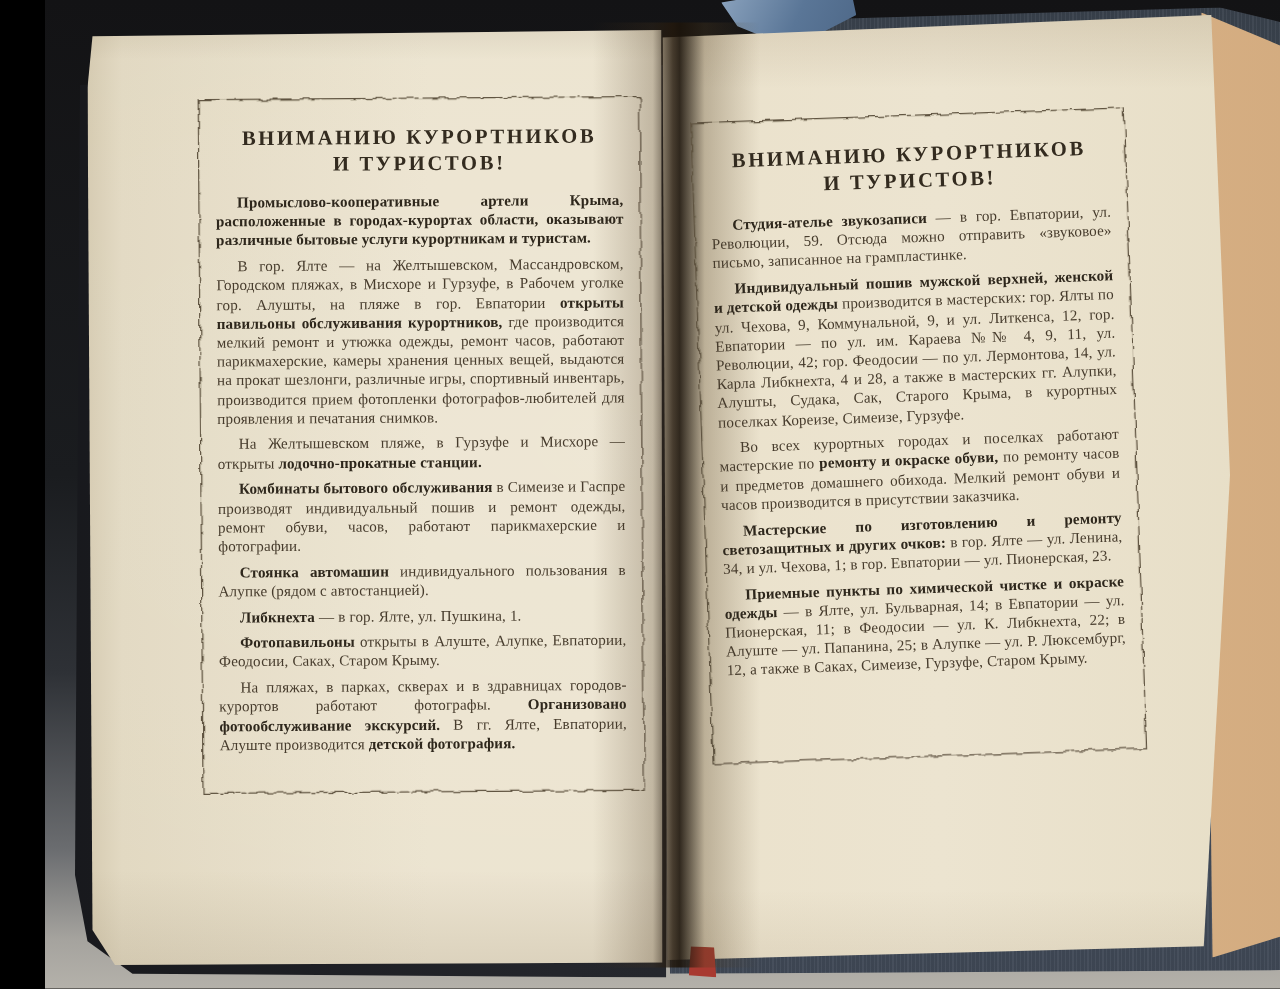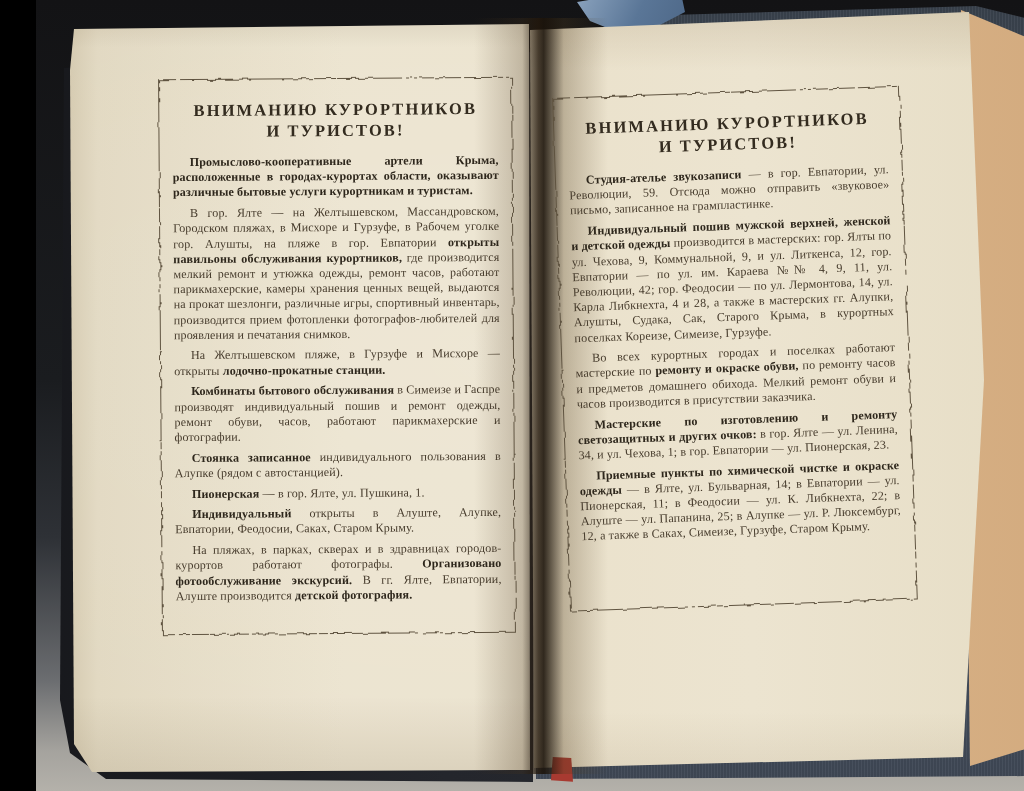--- a/index.html
+++ b/index.html
@@ -93,23 +93,23 @@
     <div class="frame"></div>
     <h2 class="title">
       <span>ВНИМАНИЮ КУРОРТНИКОВ</span>
       <span>И ТУРИСТОВ!</span>
     </h2>
     <div class="body">
         <p><span class="b">Промыслово-кооперативные артели Крыма, расположенные в городах-курортах области, оказывают различные бытовые услуги курортникам и туристам.</span></p>
         <p><span>В гор. Ялте — на Желтышевском, Массандровском, Городском пляжах, в Мисхоре и Гурзуфе, в Рабочем уголке гор. Алушты, на пляже в гор. Евпатории </span><span class="b">открыты павильоны обслуживания курортников,</span><span> где производится мелкий ремонт и утюжка одежды, ремонт часов, работают парикмахерские, камеры хранения ценных вещей, выдаются на прокат шезлонги, различные игры, спортивный инвентарь, производится прием фотопленки фотографов-любителей для проявления и печатания снимков.</span></p>
         <p><span>На Желтышевском пляже, в Гурзуфе и Мисхоре — открыты </span><span class="b">лодочно-прокатные станции.</span></p>
         <p><span class="b">Комбинаты бытового обслуживания</span><span> в Симеизе и Гаспре производят индивидуальный пошив и ремонт одежды, ремонт обуви, часов, работают парикмахерские и фотографии.</span></p>
-        <p><span class="b">Стоянка записанное</span><span> индивидуального пользования в Алупке (рядом с автостанцией).</span></p>
-        <p><span class="b">Пионерская</span><span> — в гор. Ялте, ул. Пушкина, 1.</span></p>
-        <p><span class="b">Индивидуальный</span><span> открыты в Алуште, Алупке, Евпатории, Феодосии, Саках, Старом Крыму.</span></p>
+        <p><span class="b">Стоянка автомашин</span><span> индивидуального пользования в Алупке (рядом с автостанцией).</span></p>
+        <p><span class="b">Либкнехта</span><span> — в гор. Ялте, ул. Пушкина, 1.</span></p>
+        <p><span class="b">Фотопавильоны</span><span> открыты в Алуште, Алупке, Евпатории, Феодосии, Саках, Старом Крыму.</span></p>
         <p><span>На пляжах, в парках, скверах и в здравницах городов-курортов работают фотографы. </span><span class="b">Организовано фотообслуживание экскурсий.</span><span> В гг. Ялте, Евпатории, Алуште производится </span><span class="b">детской фотография.</span></p>
       </div>
   </div>
 
   <div class="content content-right">
     <div class="frame"></div>
     <h2 class="title">
       <span>ВНИМАНИЮ КУРОРТНИКОВ</span>
       <span>И ТУРИСТОВ!</span>
     </h2>

